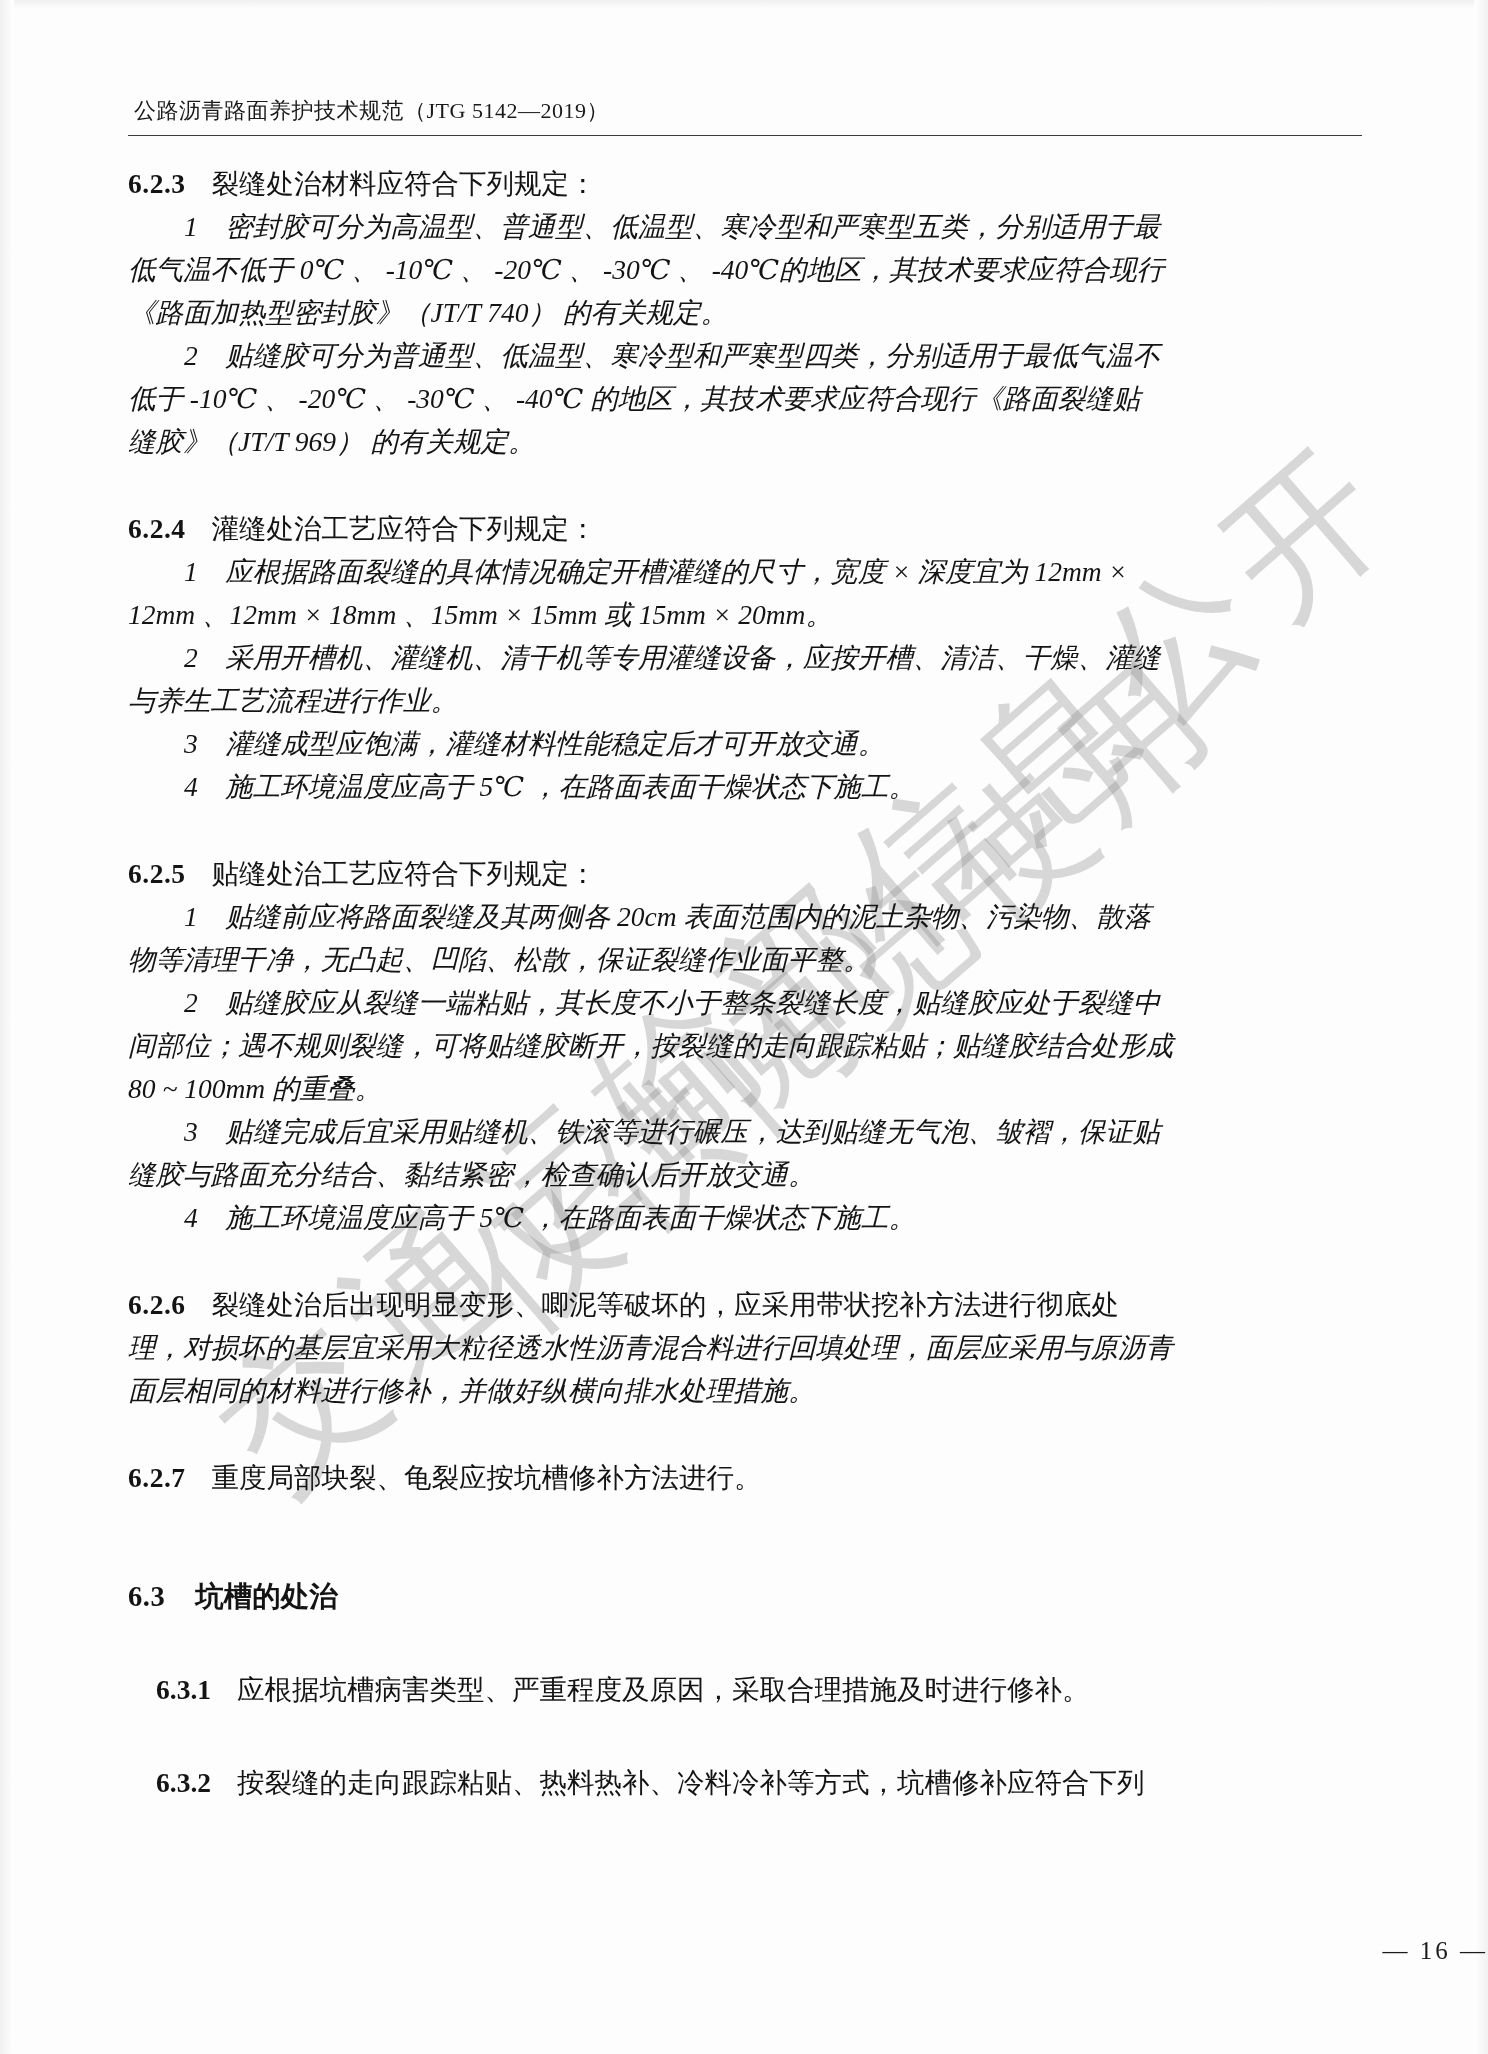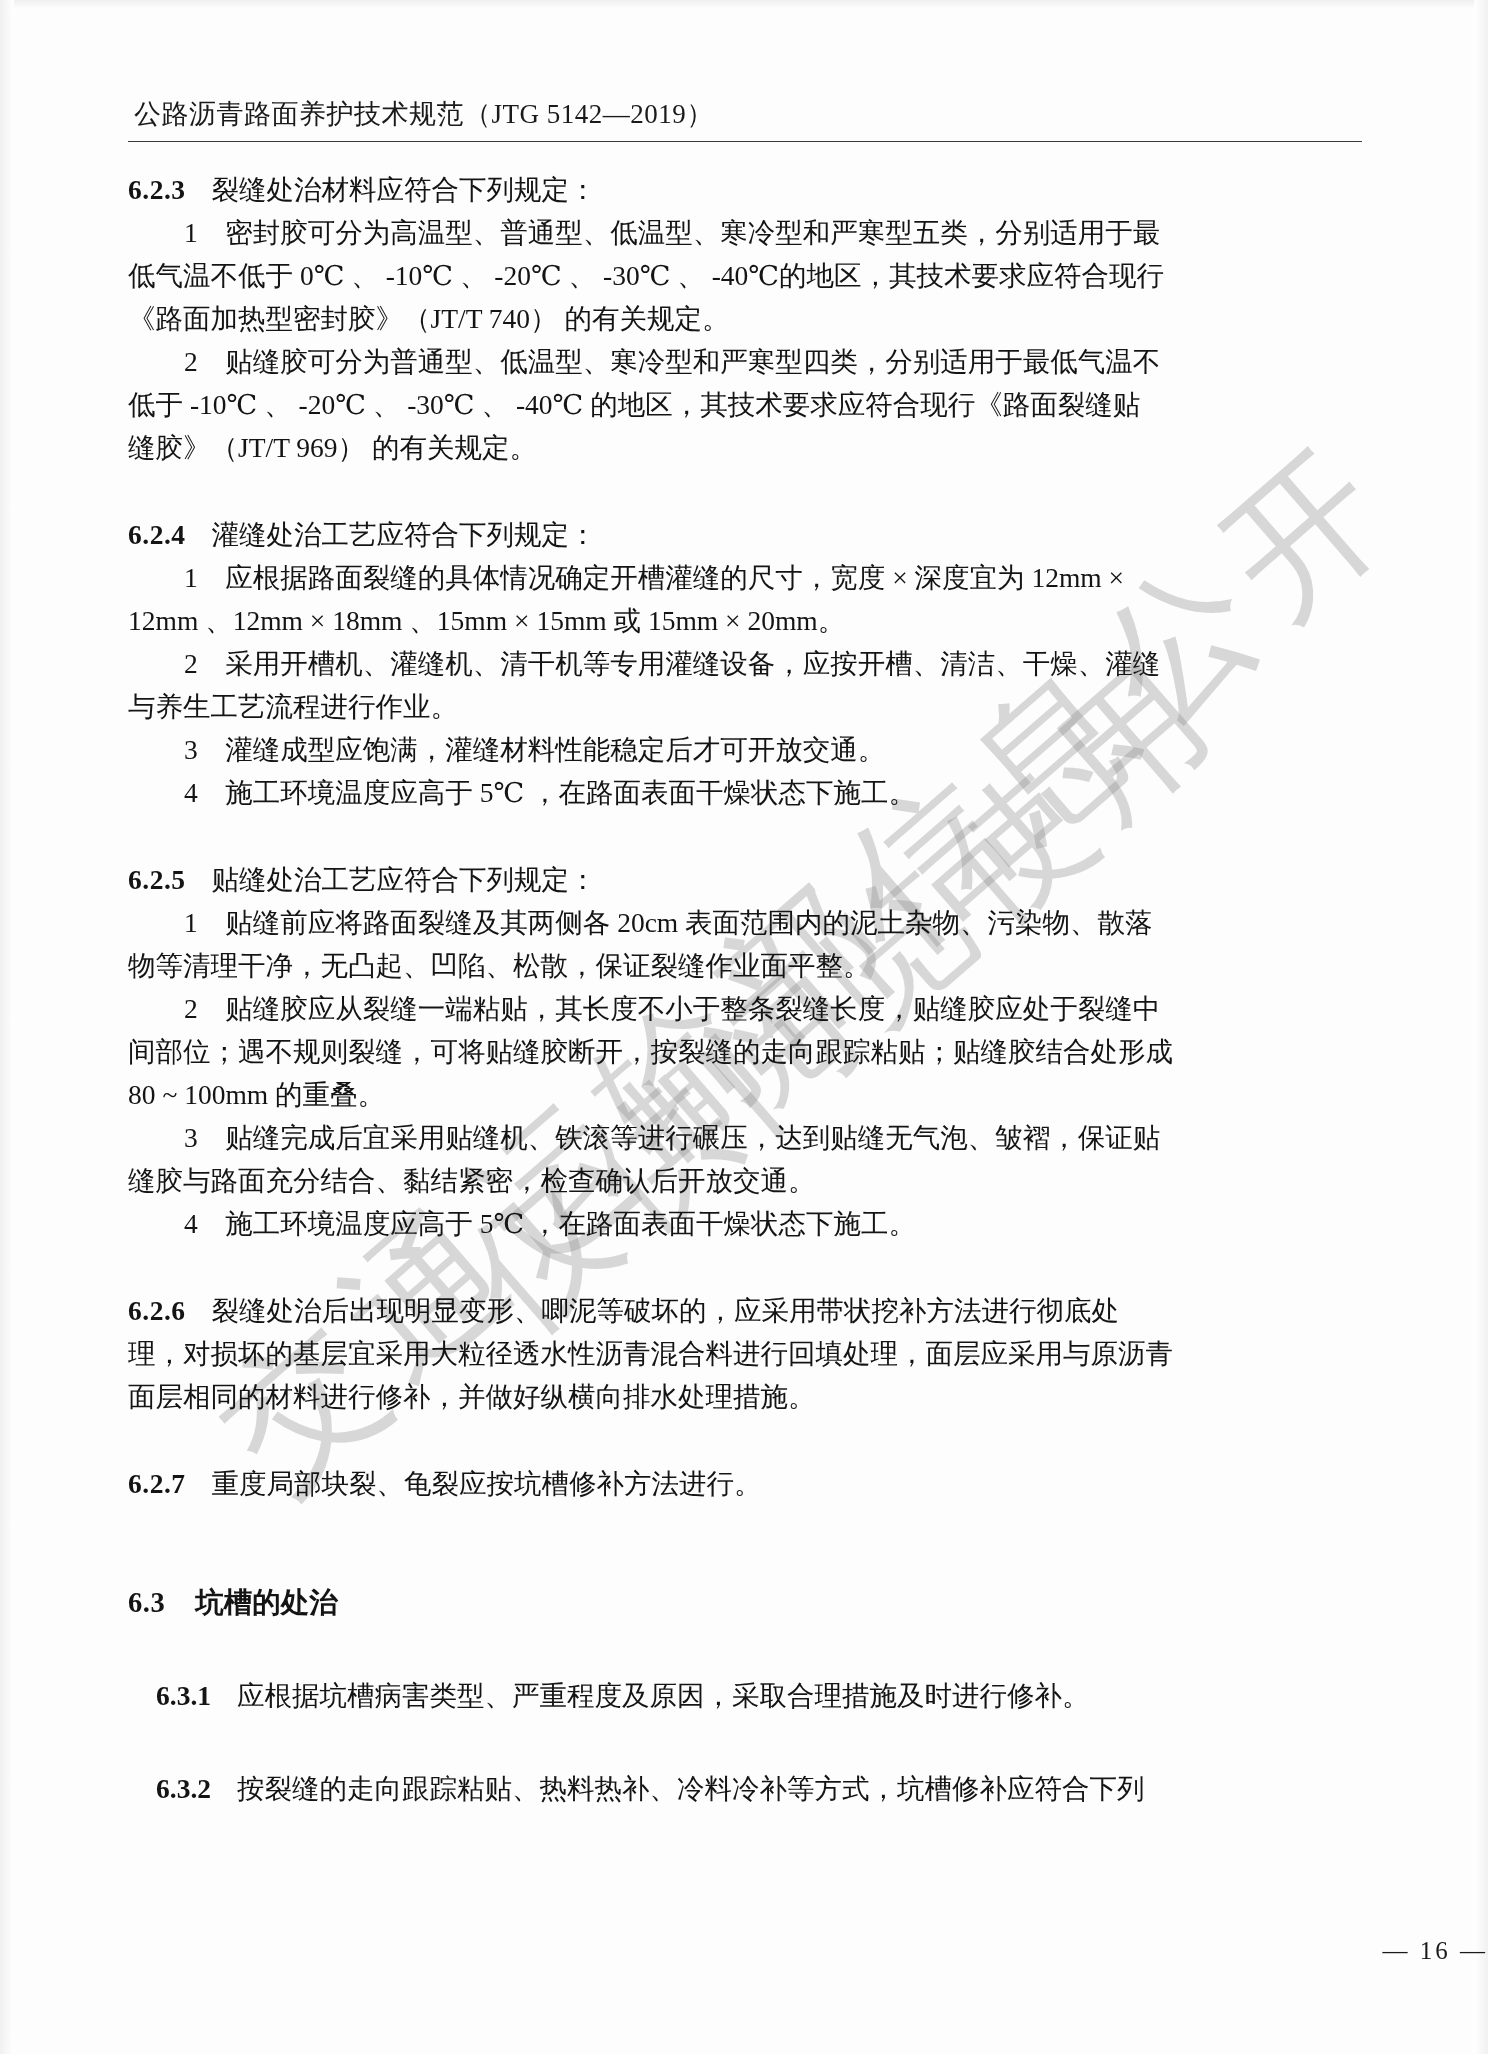--- a/index.html
+++ b/index.html
@@ -43,21 +43,21 @@
   }
 
   .content {
     position: absolute;
     left: 128px;
     top: 96px;
     width: 1236px;
   }
 
   .running-head {
-    font-size: 27px;
+    font-size: 22px;
     letter-spacing: 0.5px;
     color: #1a1a1a;
     margin-left: 6px;
     white-space: nowrap;
   }
 
   .head-rule {
     border: none;
     border-top: 1.6px solid #3a3a3a;
     margin: 9px 0 0 0;
@@ -84,20 +84,21 @@
     letter-spacing: 0.5px;
   }
   .clause-title {
     margin-left: 26px;
   }
 
   .item {
     text-align: justify;
     text-justify: inter-ideograph;
     text-indent: 56px;
+    font-style: italic;
   }
   .item.cont {
     text-indent: 0;
   }
 
   .gap-sm { height: 6px; }
   .gap-md { height: 32px; }
   .gap-lg { height: 44px; }
 
   .sec-head {

